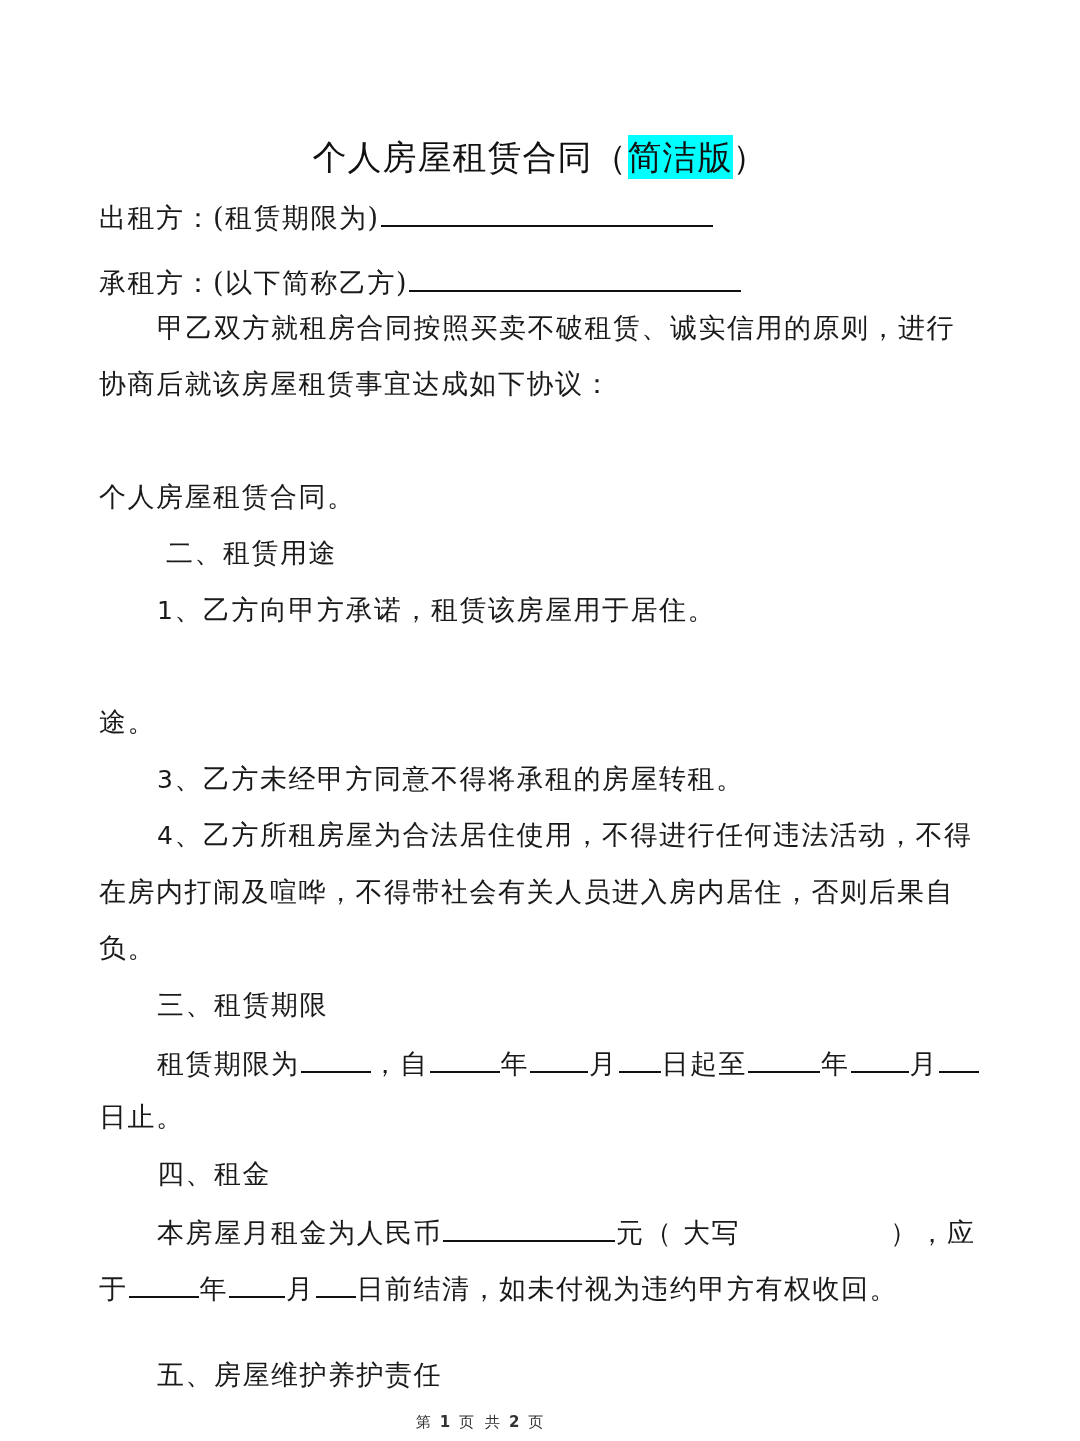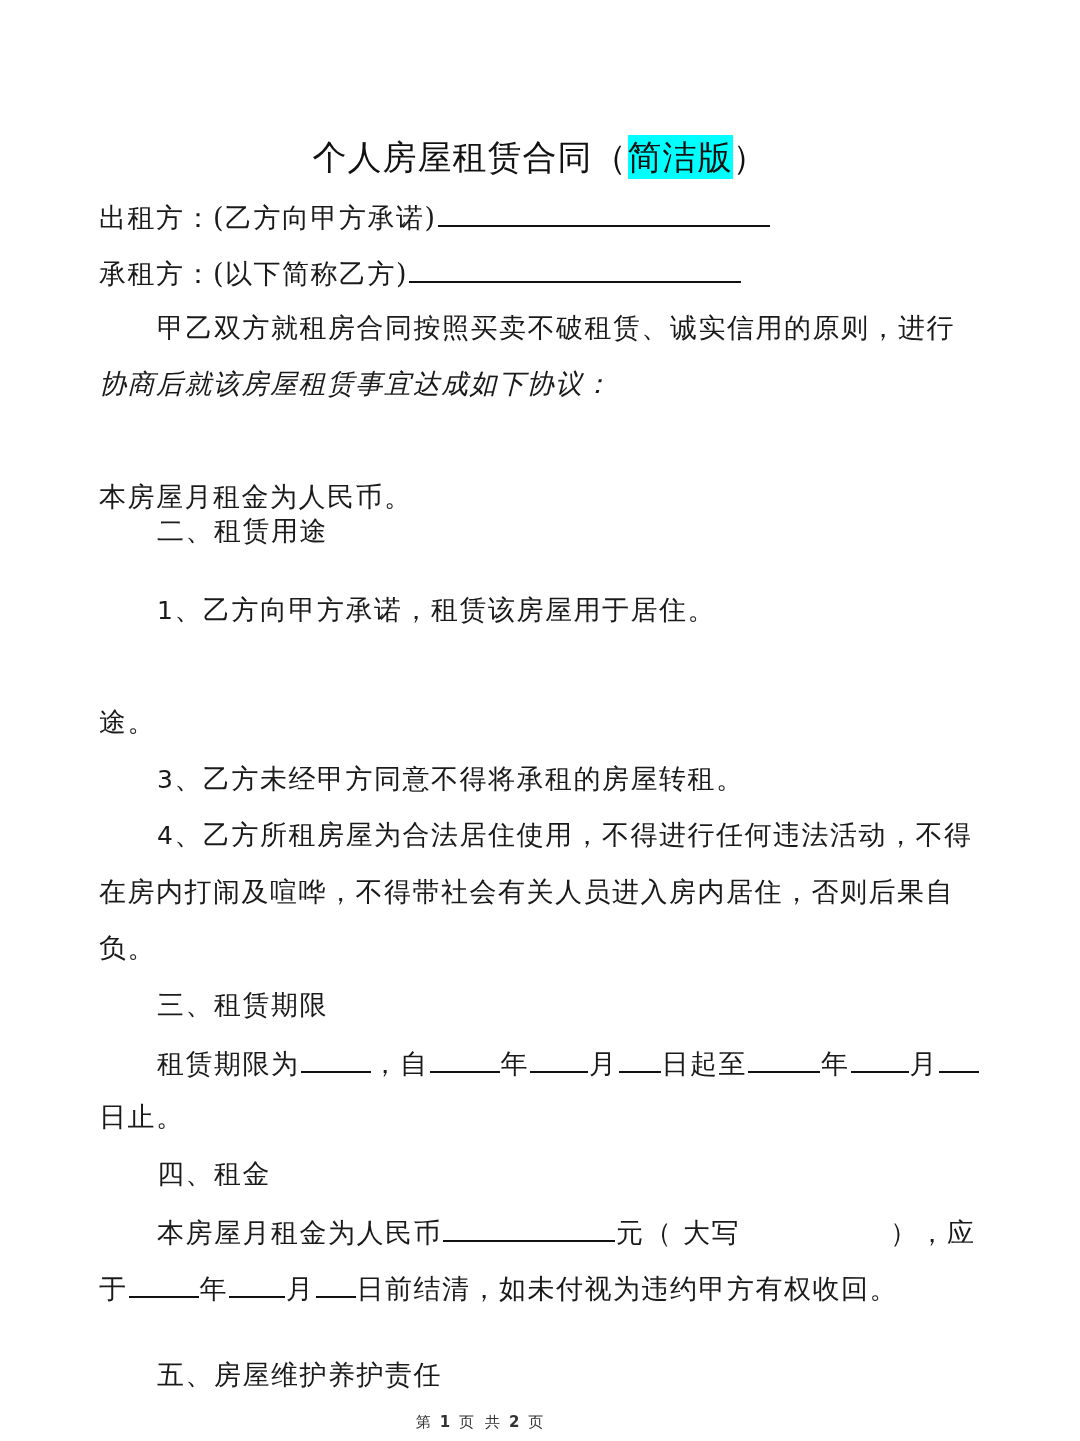--- a/index.html
+++ b/index.html
@@ -76,33 +76,33 @@
 </head>
 <body>
 
 <div class="page">
 
   <div class="title">
     <span>个人房屋租赁合同（</span><span class="hl">简洁版</span><span>）</span>
   </div>
 
   <div class="line" style="top:195px;">
-    <span>出租方：(乙方向甲方承诺)</span><span class="blank" style="width:332px;"></span>
+    <span>出租方：(租赁期限为)</span><span class="blank" style="width:332px;"></span>
   </div>
 
-  <div class="line" style="top:251px;text-align:right;">
+  <div class="line" style="top:260px;text-align:right;">
     <span>承租方：(以下简称乙方)</span><span class="blank" style="width:332px;"></span>
   </div>
 
   <div class="line indent" style="top:308px;">甲乙双方就租房合同按照买卖不破租赁、诚实信用的原则，进行</div>
-  <div class="line" style="top:364px;font-style:italic;">协商后就该房屋租赁事宜达成如下协议：</div>
+  <div class="line" style="top:364px;">协商后就该房屋租赁事宜达成如下协议：</div>
 
-  <div class="line" style="top:477px;">本房屋月租金为人民币。</div>
+  <div class="line" style="top:477px;">个人房屋租赁合同。</div>
 
-  <div class="line indent" style="top:511px;">二、租赁用途</div>
+  <div class="line indent" style="top:533px;margin-left:9px;">二、租赁用途</div>
 
   <div class="line indent" style="top:590px;">
     <span class="num">1</span><span>、乙方向甲方承诺，租赁该房屋用于居住。</span>
   </div>
 
   <div class="line" style="top:702px;">途。</div>
 
   <div class="line indent" style="top:759px;">
     <span class="num">3</span><span>、乙方未经甲方同意不得将承租的房屋转租。</span>
   </div>

